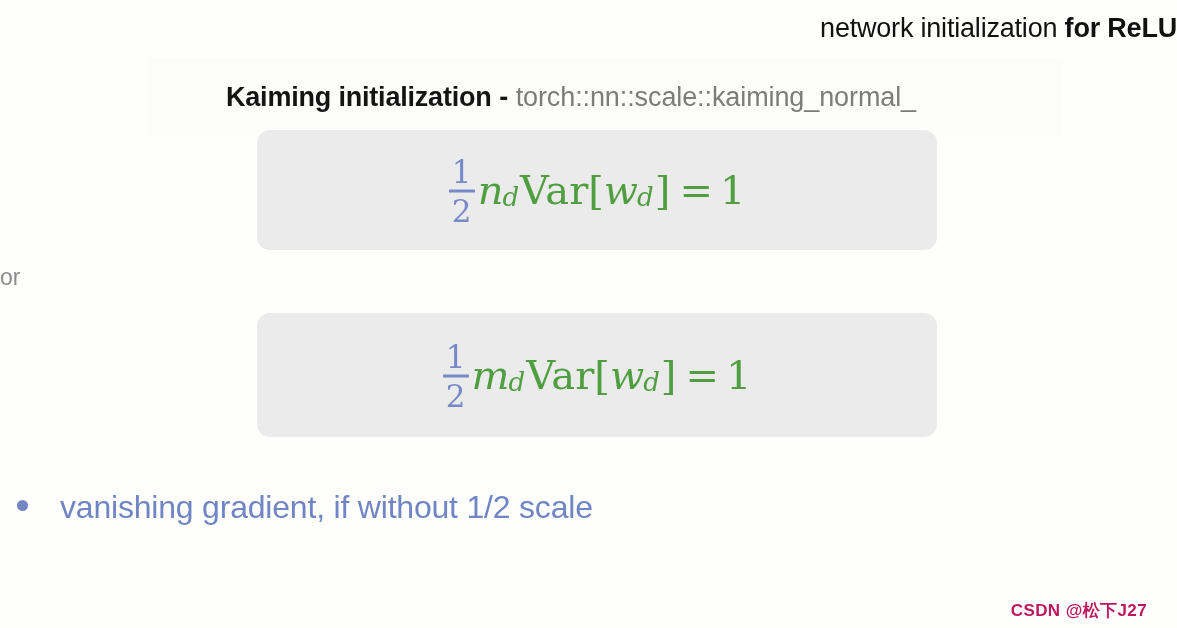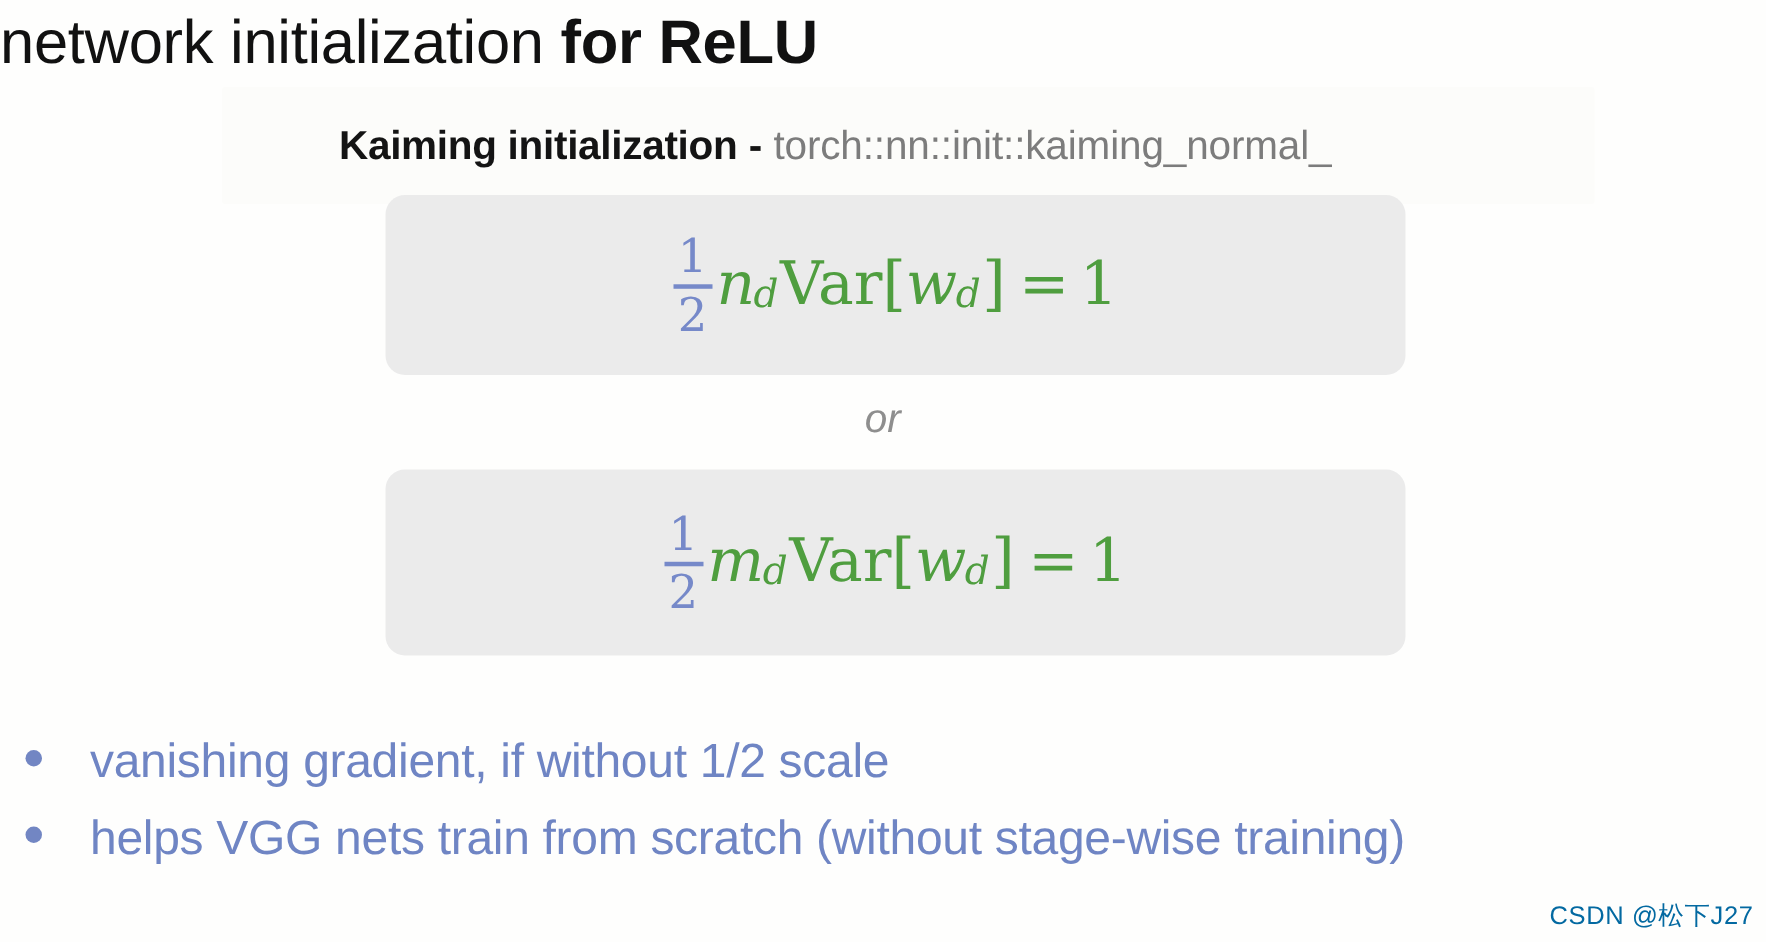--- a/index.html
+++ b/index.html
@@ -31,22 +31,22 @@
     background: #fcfcfa;
     border-radius: 2px;
     pointer-events: none;
   }
 
   .title {
     position: absolute;
     left: 0;
     right: 0;
     top: 2px;
-    text-align: left;
-    font-size: 41px;
+    text-align: right;
+    font-size: 27px;
     line-height: 52px;
     color: #111111;
     letter-spacing: -0.2px;
     white-space: nowrap;
   }
   .title .light { font-weight: 400; }
   .title .strong { font-weight: 700; }
 
   .subtitle {
     position: absolute;
@@ -137,25 +137,24 @@
     font-style: normal;
     margin: 0 7px 0 9px;
   }
   .one { font-style: normal; }
 
   .or-text {
     position: absolute;
     left: 0;
     right: 0;
     top: 264px;
-    text-align: center;
-    font-size: 27px;
+    text-align: left;
+    font-size: 23px;
     color: #8e8e8e;
     font-family: "Liberation Sans", sans-serif;
-    font-style: italic;
   }
 
   .bullets {
     position: absolute;
     left: 0;
     top: 485px;
     width: 946px;
   }
   .bullet-row {
     display: flex;
@@ -177,42 +176,43 @@
     margin-left: 32px;
     font-size: 32px;
     line-height: 44px;
     color: #6f85c4;
     letter-spacing: -0.2px;
     white-space: nowrap;
   }
 
   .watermark {
     position: absolute;
-    right: 8px;
+    right: 30px;
     bottom: 6px;
     font-size: 17px;
-    color: #0369a1;
+    color: #be185d;
     font-family: "Liberation Sans", sans-serif;
     letter-spacing: 0.4px;
     white-space: nowrap;
+    font-weight: bold;
   }
 </style>
 </head>
 <body>
 
 <div class="slide">
 
   <div class="header-panel"></div>
 
   <div class="title">
     <span class="light">network initialization </span><span class="strong">for ReLU</span>
   </div>
 
   <div class="subtitle">
-    <span class="sub-strong">Kaiming initialization</span><span class="sub-dash"> - </span><span class="sub-code">torch::nn::init::kaiming_normal_</span>
+    <span class="sub-strong">Kaiming initialization</span><span class="sub-dash"> - </span><span class="sub-code">torch::nn::scale::kaiming_normal_</span>
   </div>
 
   <div class="formula-box first">
     <div class="formula">
       <span class="frac">
         <span class="num">1</span>
         <span class="bar"></span>
         <span class="den">2</span>
       </span>
       <span class="var">n</span>
@@ -246,21 +246,17 @@
       <span class="eq">=</span>
       <span class="one">1</span>
     </div>
   </div>
 
   <div class="bullets">
     <div class="bullet-row">
       <span class="bullet-dot"></span>
       <span class="bullet-text">vanishing gradient, if without 1/2 scale</span>
     </div>
-    <div class="bullet-row">
-      <span class="bullet-dot"></span>
-      <span class="bullet-text">helps VGG nets train from scratch (without stage-wise training)</span>
-    </div>
   </div>
 
   <div class="watermark">CSDN @松下J27</div>
 
 </div>
 
 </body></html>

